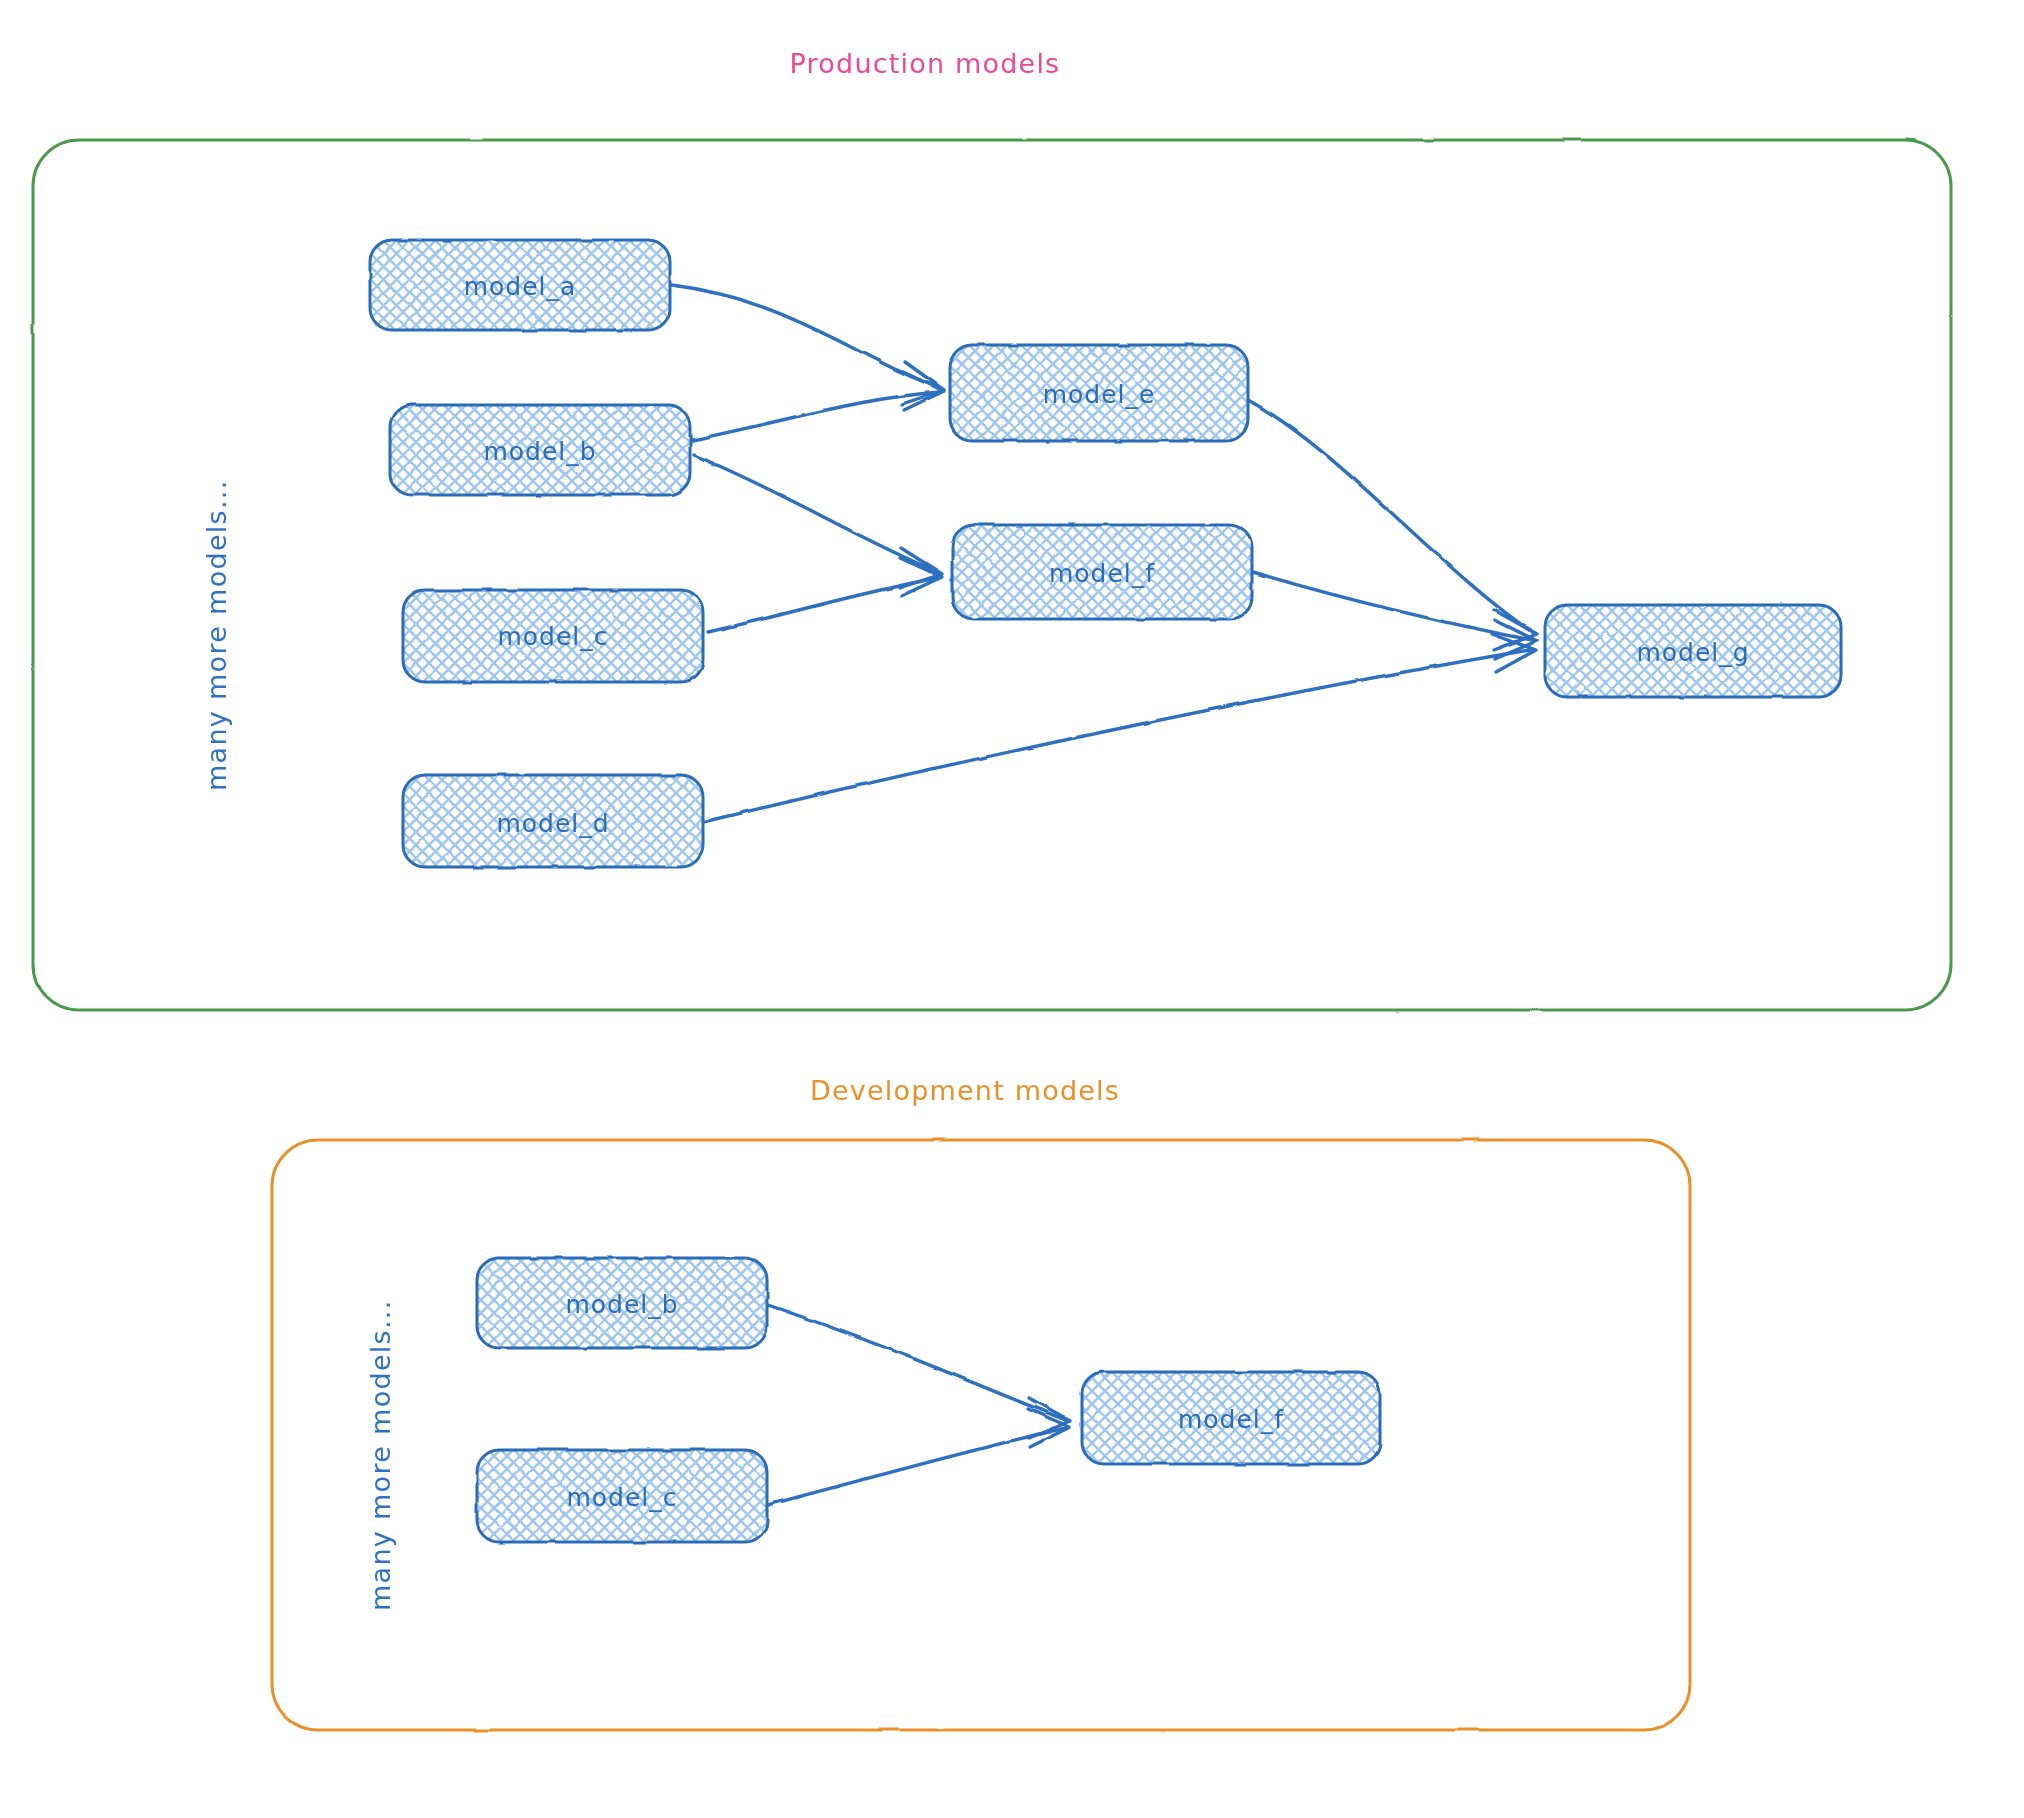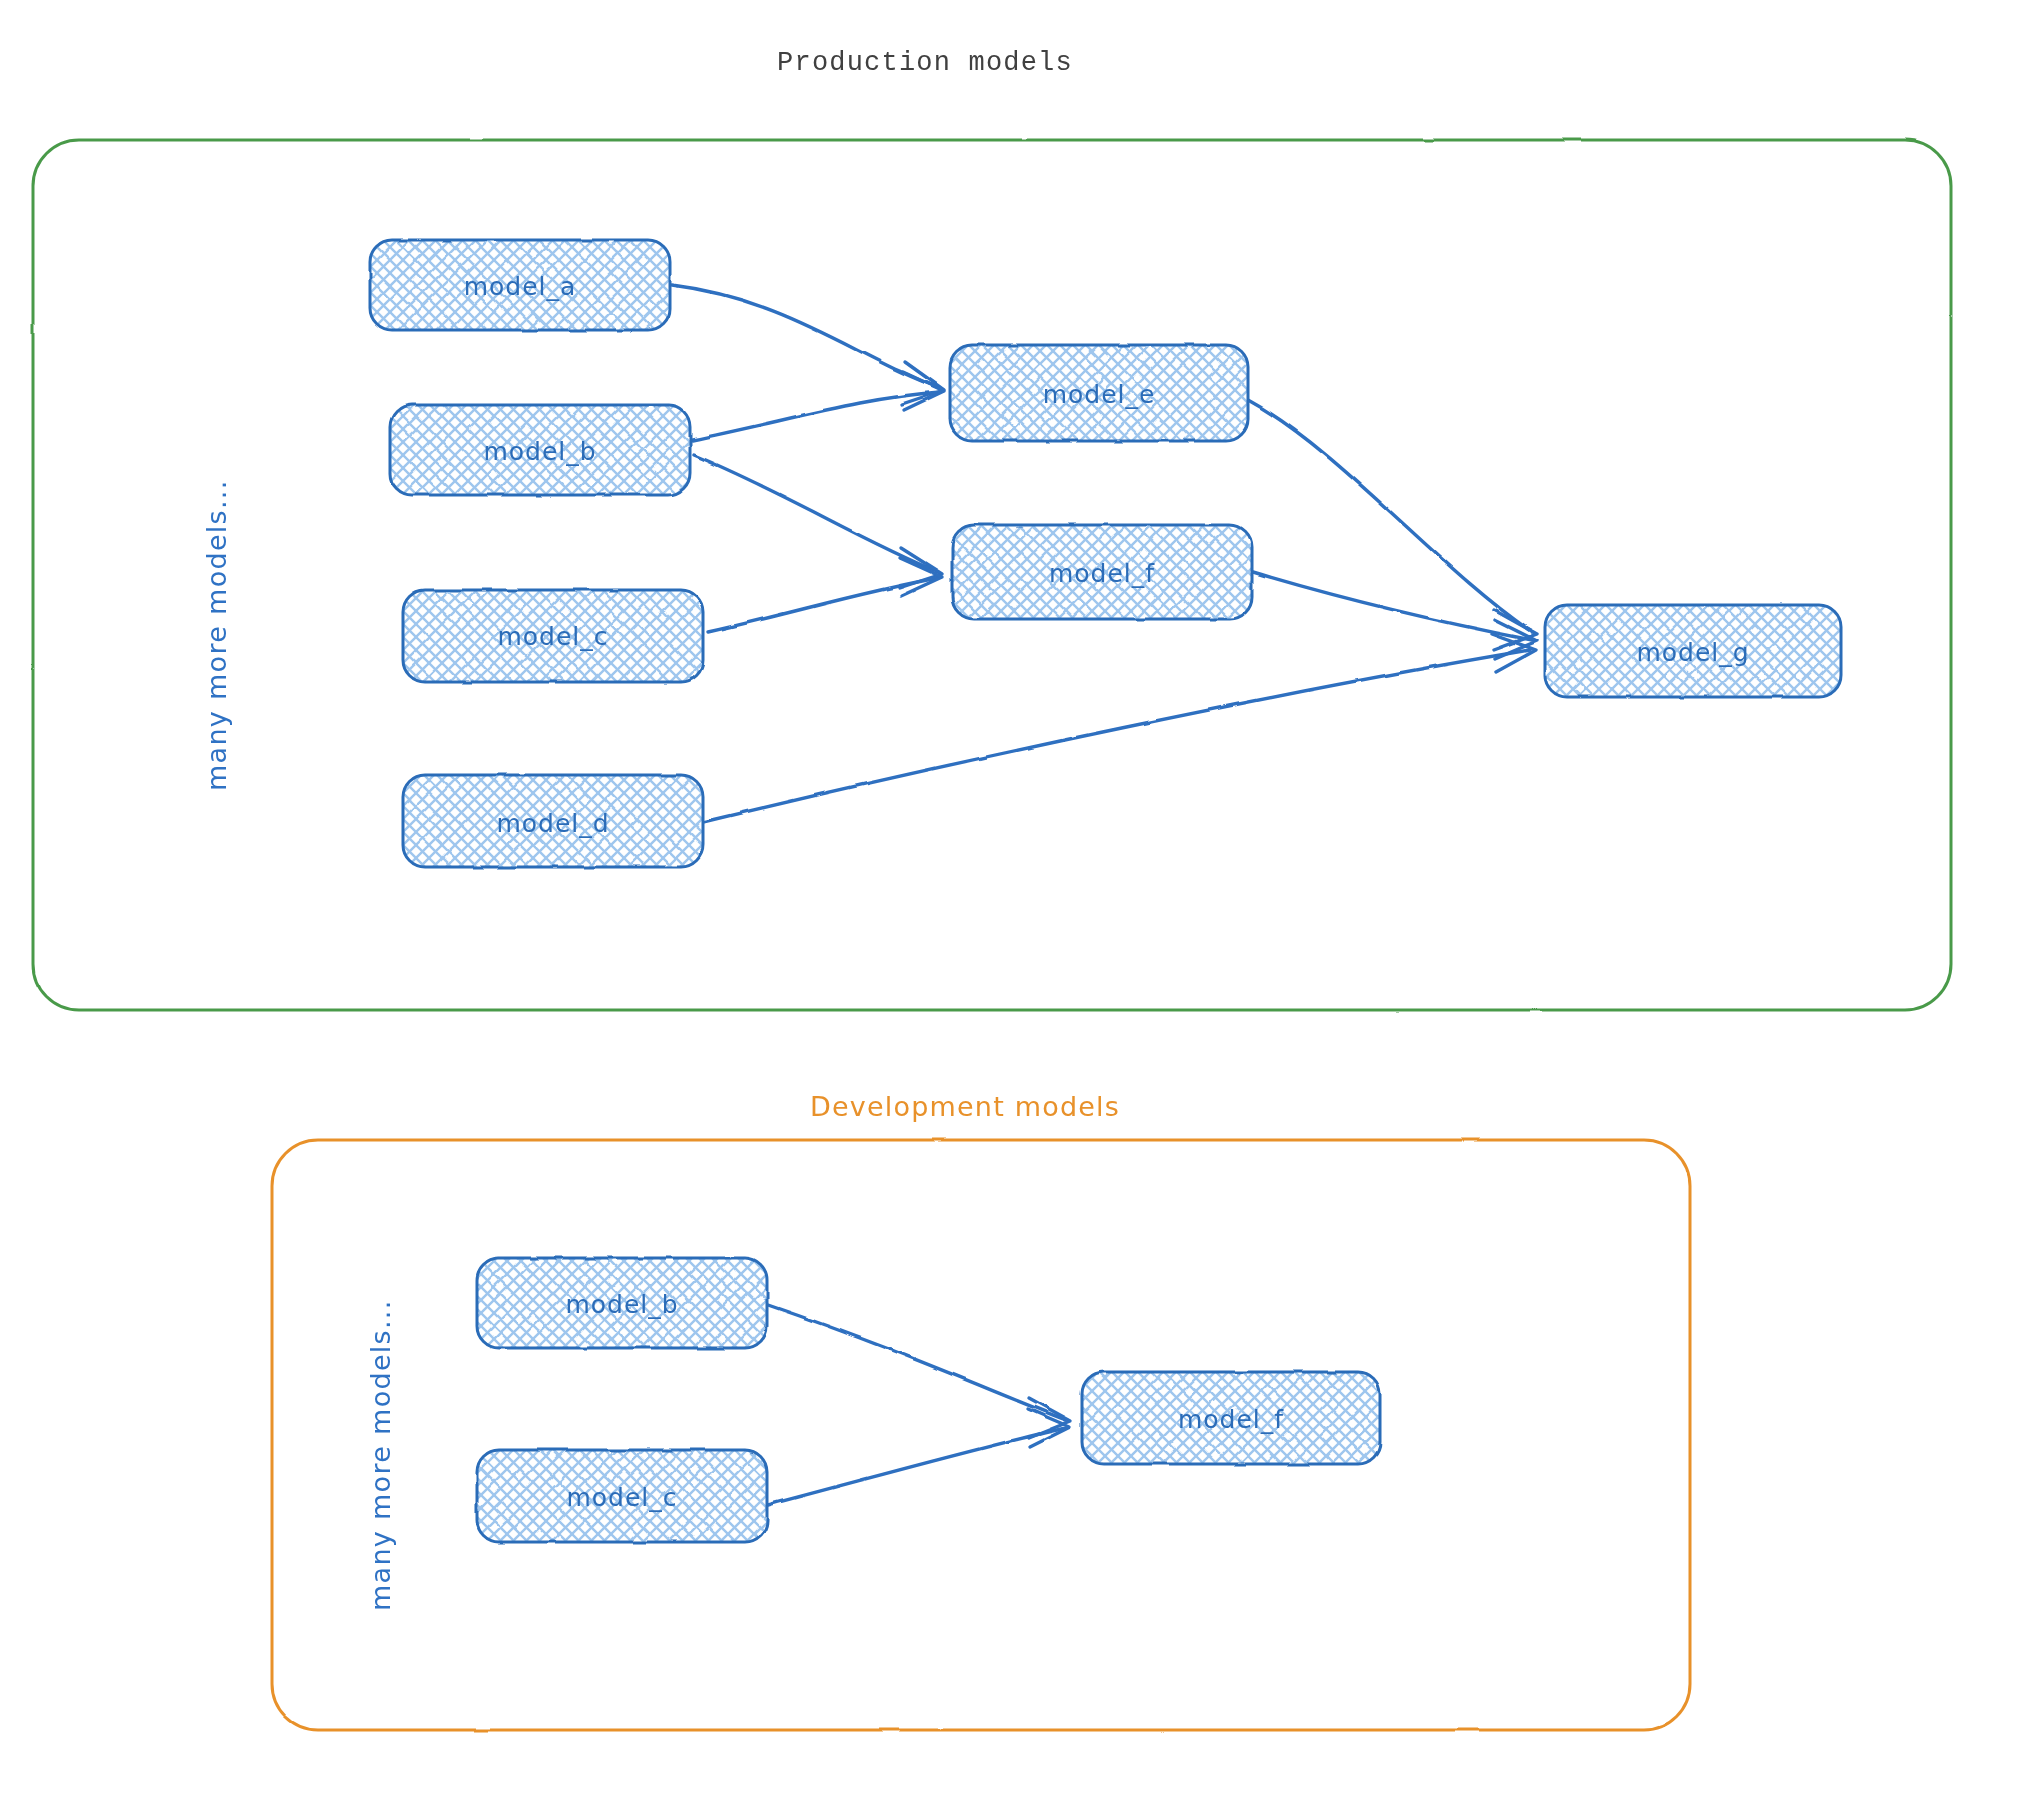--- a/index.html
+++ b/index.html
@@ -4,22 +4,22 @@
 <title>Model lineage diagram</title>
 <style>
   html,body{margin:0;padding:0;background:#ffffff;}
   body{width:2024px;height:1818px;position:relative;overflow:hidden;
        font-family:"DejaVu Sans","Liberation Sans",sans-serif;}
   .canvas{position:absolute;inset:0;width:2024px;height:2024px;}
   svg.layer{position:absolute;left:0;top:0;width:2024px;height:1818px;overflow:visible;}
   .hand{font-family:"DejaVu Sans","Liberation Sans",sans-serif;}
   .group-title{position:absolute;font-size:27px;letter-spacing:1.2px;
                white-space:nowrap;transform:translateX(-50%);}
-  .group-title.prod{color:#404040;font-family:Liberation Mono, monospace;}
-  .group-title.dev{color:#e8912a;margin-top:16px;}
+  .group-title.prod{color:#ec4899;}
+  .group-title.dev{color:#e8912a;}
   .node-label{font-size:25px;fill:#2b6cb8;letter-spacing:1px;}
   .side-note{position:absolute;font-size:27px;color:#2f72c4;letter-spacing:1.3px;
              white-space:nowrap;transform-origin:left bottom;
              transform:rotate(-90deg);}
 </style>
 </head>
 <body>
 
 <div class="canvas">
 

